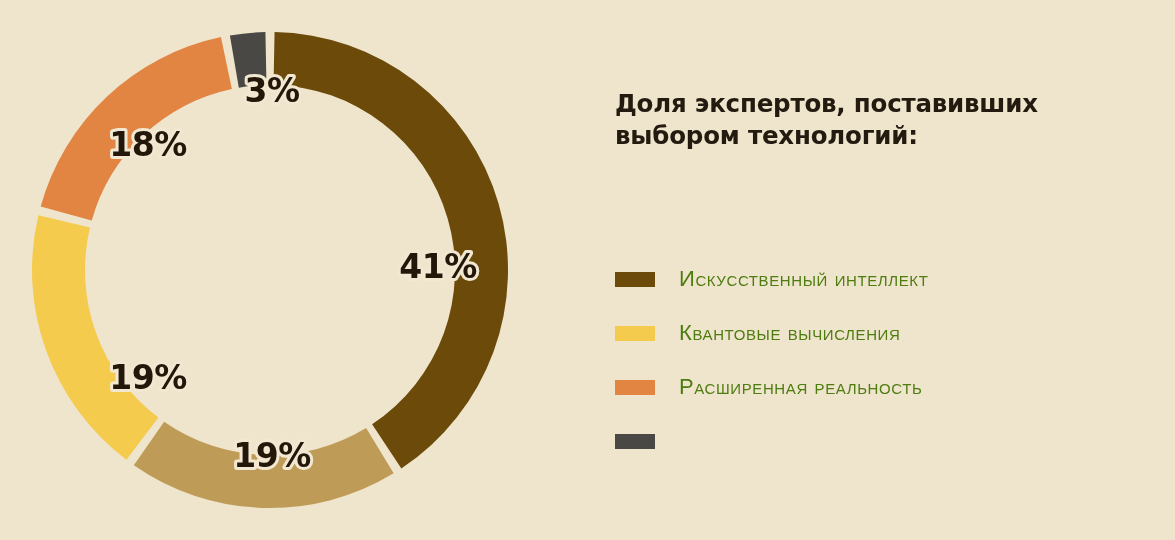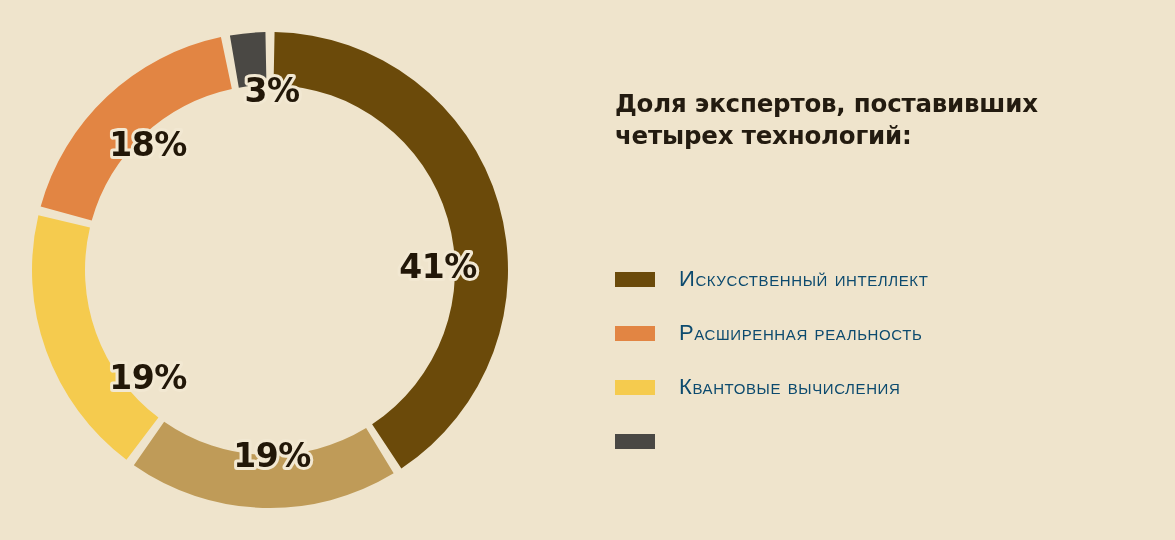--- a/index.html
+++ b/index.html
@@ -84,21 +84,21 @@
   }
   .legend-swatch {
     width: 40px;
     height: 15px;
     flex: 0 0 40px;
     margin-right: 24px;
   }
   .legend-label {
     font-family: "Liberation Sans", sans-serif;
     font-size: 22px;
-    color: #0c4a6e;
+    color: #4d7c0f;
     font-variant: small-caps;
     text-transform: lowercase;
     letter-spacing: 0.6px;
     white-space: nowrap;
   }
   .legend-label::first-letter {
     text-transform: uppercase;
   }
 </style>
 </head>
@@ -122,39 +122,39 @@
           <text x="148" y="146" text-anchor="middle" class="slice-label">18%</text>
           <text x="272" y="92" text-anchor="middle" class="slice-label">3%</text>
         </g>
     </svg>
   </div>
 
   <div id="info-panel">
 
     <div id="chart-title">
       <span class="title-line">Доля экспертов, поставивших</span>
-      <span class="title-line">четырех технологий:</span>
+      <span class="title-line">выбором технологий:</span>
     </div>
 
     <div id="legend">
 
       <div class="legend-row">
         <span class="legend-swatch" style="background: rgb(107, 74, 10);"></span>
         <span class="legend-label">Искусственный интеллект</span>
       </div>
 
 
       <div class="legend-row">
-        <span class="legend-swatch" style="background: rgb(226, 133, 67);"></span>
-        <span class="legend-label">Расширенная реальность</span>
+        <span class="legend-swatch" style="background: rgb(245, 203, 78);"></span>
+        <span class="legend-label">Квантовые вычисления</span>
       </div>
 
       <div class="legend-row">
-        <span class="legend-swatch" style="background: rgb(245, 203, 78);"></span>
-        <span class="legend-label">Квантовые вычисления</span>
+        <span class="legend-swatch" style="background: rgb(226, 133, 67);"></span>
+        <span class="legend-label">Расширенная реальность</span>
       </div>
 
       <div class="legend-row">
         <span class="legend-swatch" style="background: rgb(74, 72, 68);"></span>
       </div>
 
     </div>
   </div>
 </div>
 

